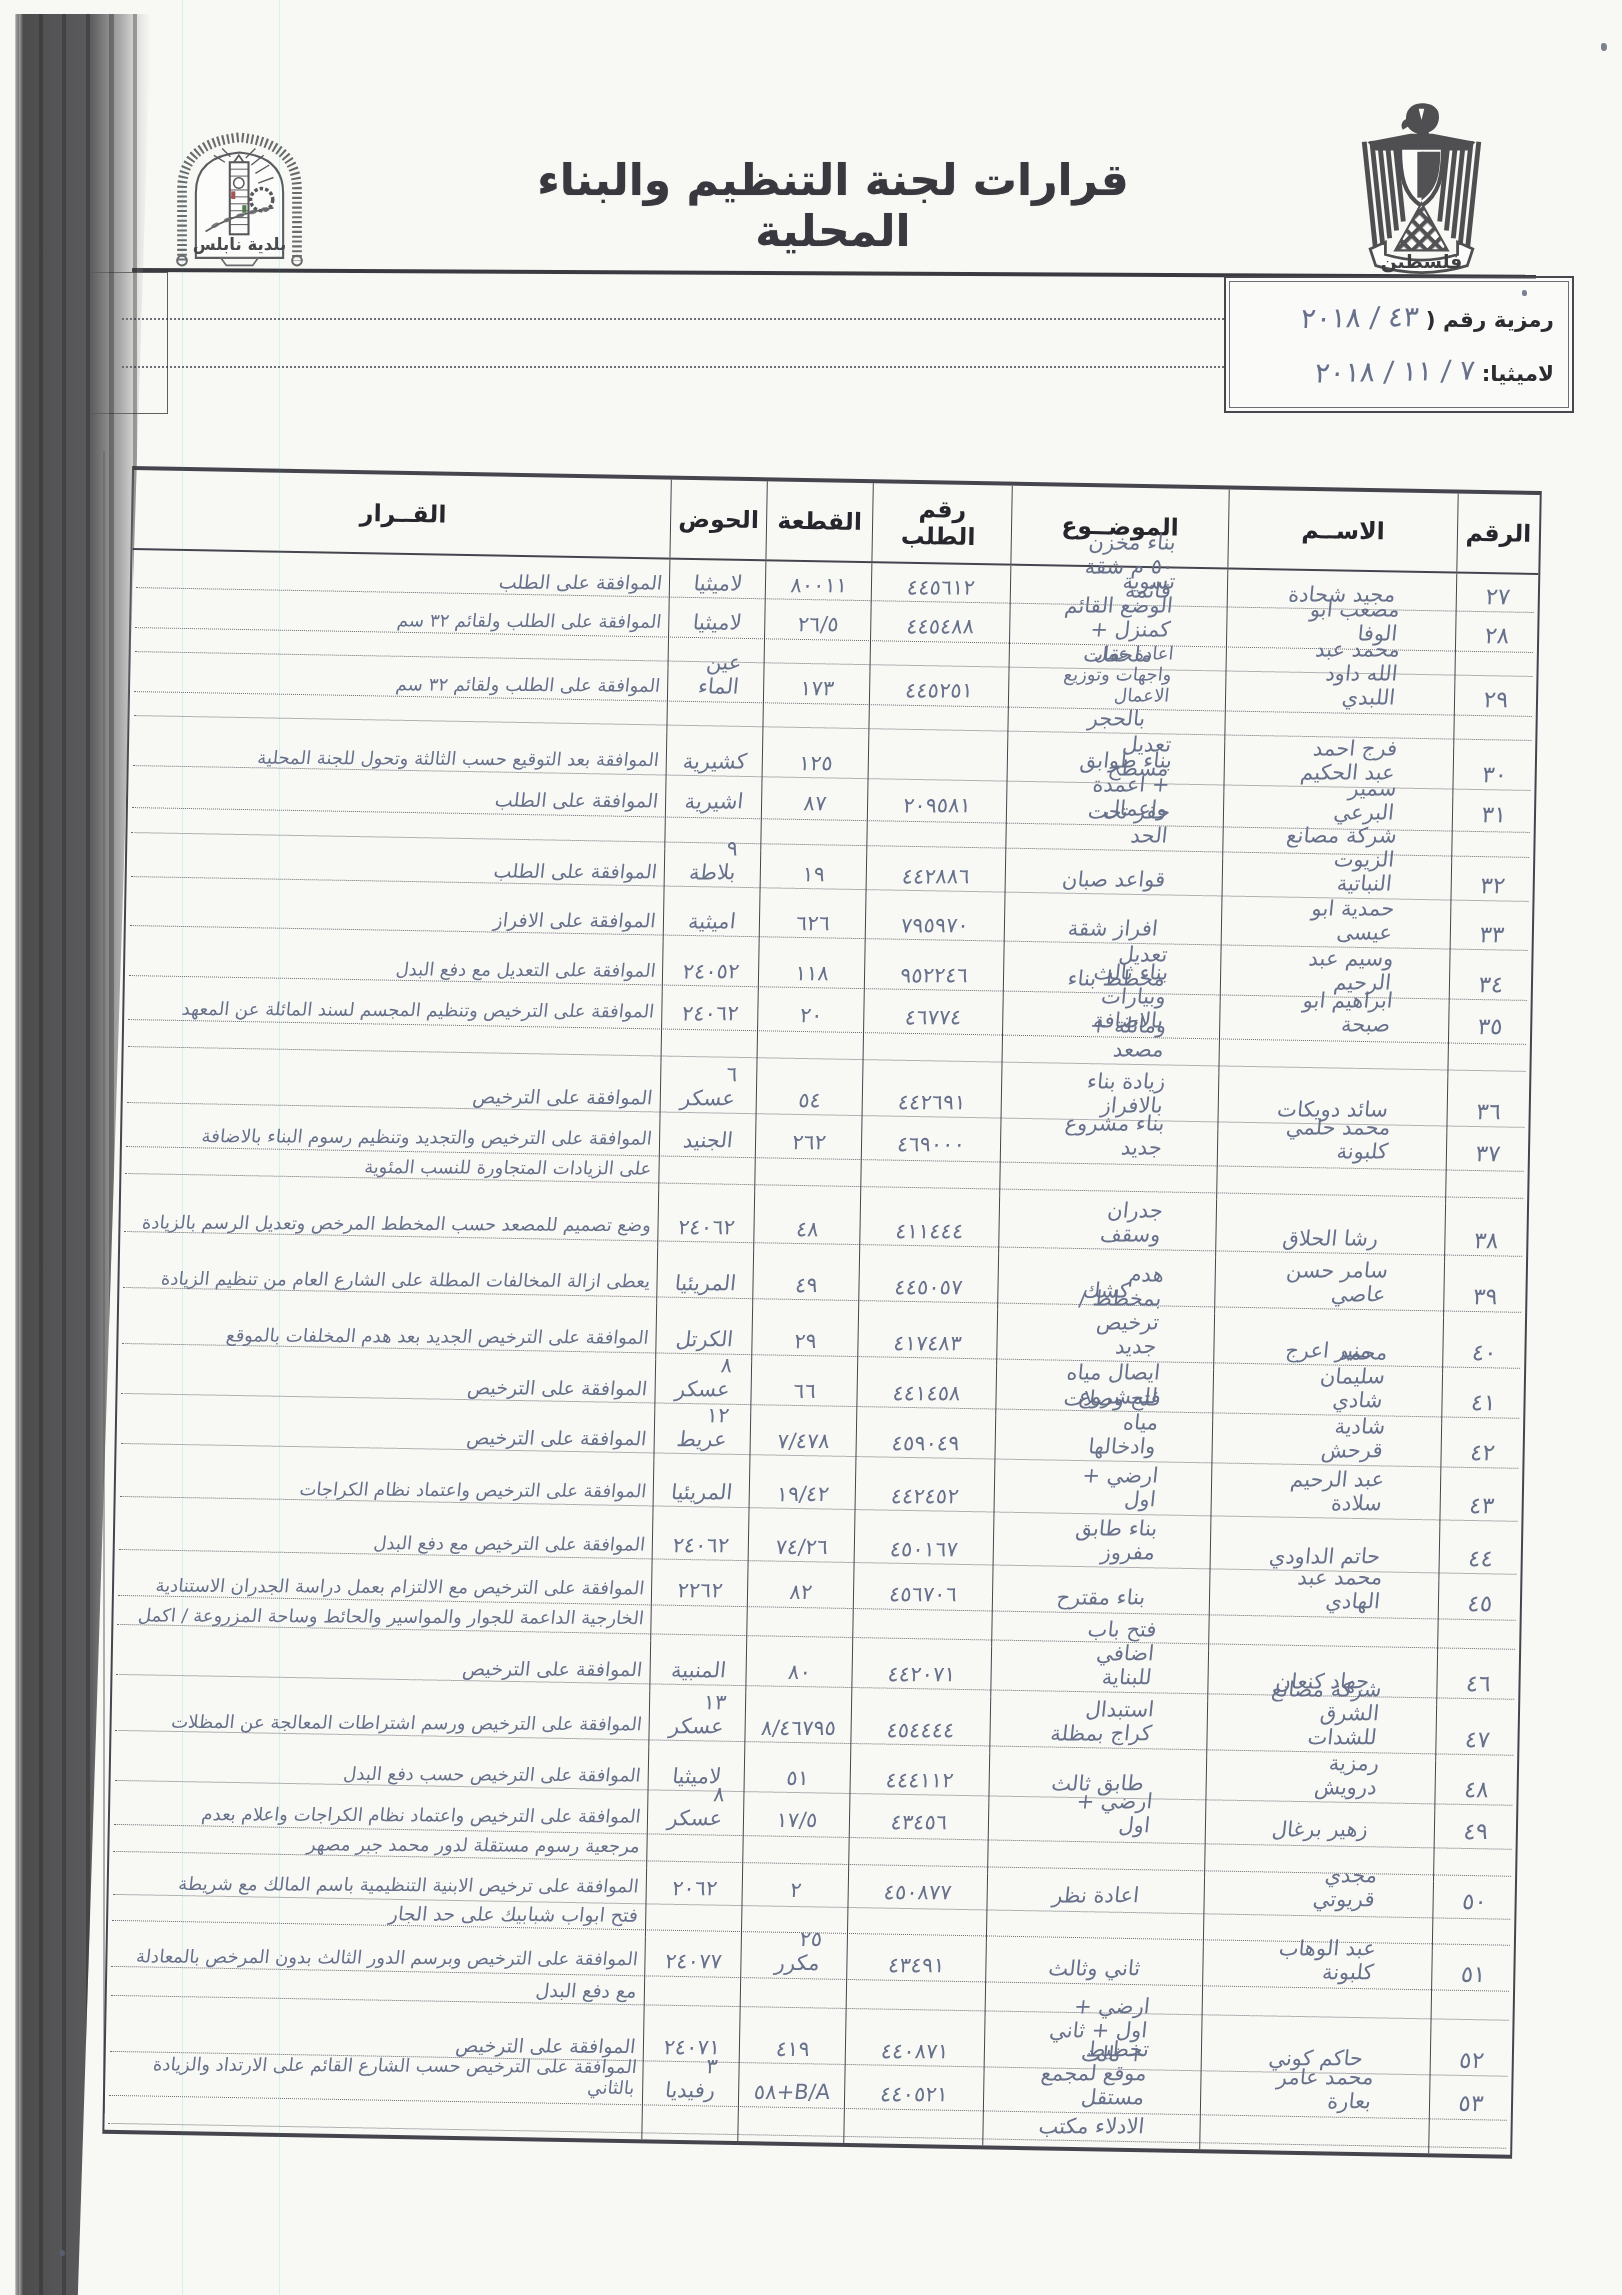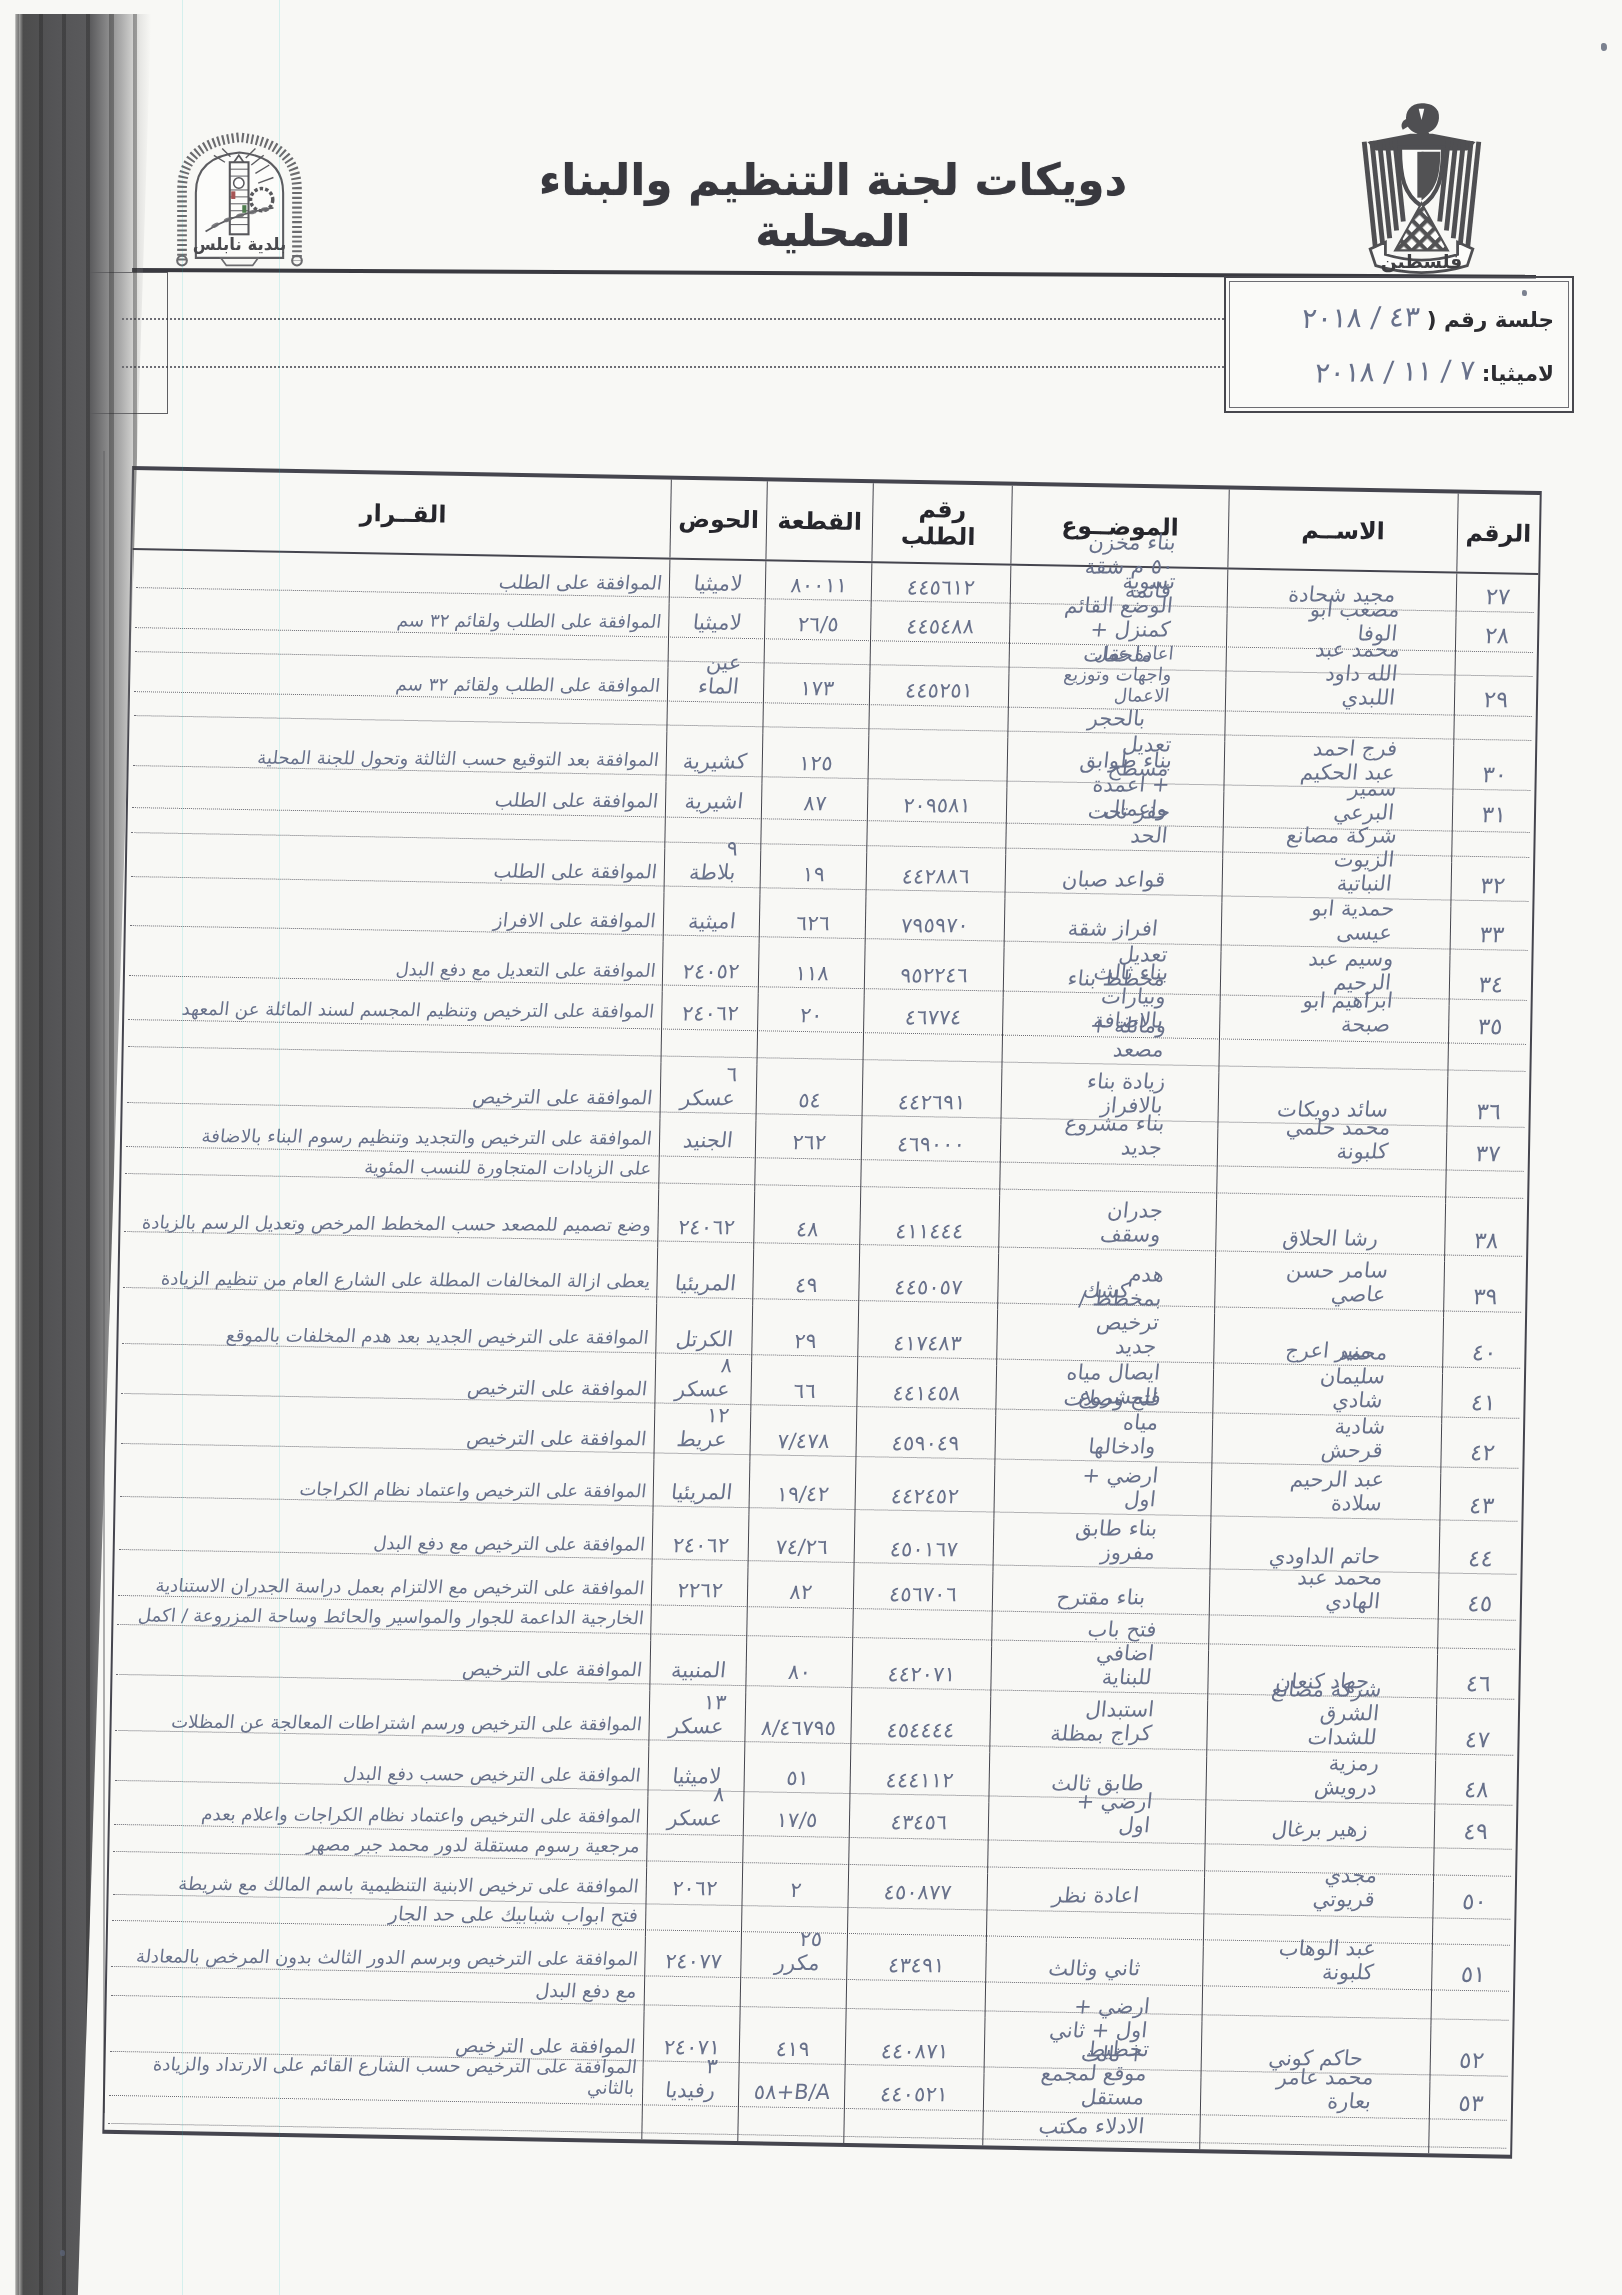--- a/index.html
+++ b/index.html
@@ -147,21 +147,21 @@
       <ellipse cx="92" cy="141" rx="6" ry="3" transform="rotate(-20 92 141)"></ellipse>
       <ellipse cx="110" cy="135" rx="6" ry="3" transform="rotate(-14 110 135)"></ellipse>
       <ellipse cx="128" cy="130" rx="6" ry="3" transform="rotate(-10 128 130)"></ellipse>
       <ellipse cx="146" cy="126" rx="6" ry="3" transform="rotate(-6 146 126)"></ellipse>
     </g>
     <text x="109" y="184" text-anchor="middle" font-size="24" font-weight="700" fill="#4a4a4e" font-family="DejaVu Sans, sans-serif" id="logo-text">بلدية نابلس</text>
     <path d="M82,196 h54 l-8,11 h-38 Z" fill="none" stroke="#6b6b6e" stroke-width="2.5"></path>
   </svg>
 </div>
 
-<div class="abs page-title">دويكات لجنة التنظيم والبناء المحلية</div>
+<div class="abs page-title">قرارات لجنة التنظيم والبناء المحلية</div>
 <div class="abs title-rule"></div>
 
 <div class="abs emblem-wrap">
   <svg width="161" height="182" viewBox="0 0 232 262">
     <defs>
       <pattern id="net" width="16" height="16" patternUnits="userSpaceOnUse" patternTransform="rotate(45)">
         <rect width="16" height="16" fill="#fcfcfa"></rect>
         <rect width="16" height="6" fill="#525254"></rect>
         <rect width="6" height="16" fill="#525254"></rect>
       </pattern>
@@ -196,21 +196,21 @@
       <path d="M42,216 L64,206 L64,224 Q116,240 168,224 L168,206 L190,216 L182,240 Q116,260 50,240 Z" fill="#fcfcfa" stroke="#4f4f52" stroke-width="4"></path>
       <text x="116" y="243" text-anchor="middle" font-size="27" font-weight="700" fill="#3f3f42" font-family="DejaVu Sans, sans-serif" id="emblem-text">فلسطين</text>
     </g>
   </svg>
 </div>
 
 <div class="abs dot-guide" style="left:122px;top:318px;width:1102px"></div>
 <div class="abs dot-guide" style="left:122px;top:366px;width:1102px"></div>
 <div class="abs session-box">
   <div class="session-line">
-    <span>جلسة رقم (</span><span class="hand">٤٣ / ٢٠١٨</span>
+    <span>رمزية رقم (</span><span class="hand">٤٣ / ٢٠١٨</span>
   </div>
   <div class="session-line">
     <span>لاميثيا:</span><span class="hand">٧ / ١١ / ٢٠١٨</span>
   </div>
 </div>
 
 <div class="abs tbl">
   <div class="thead">
     <div class="hcell">الرقم</div>
     <div class="hcell">الاســم</div>

